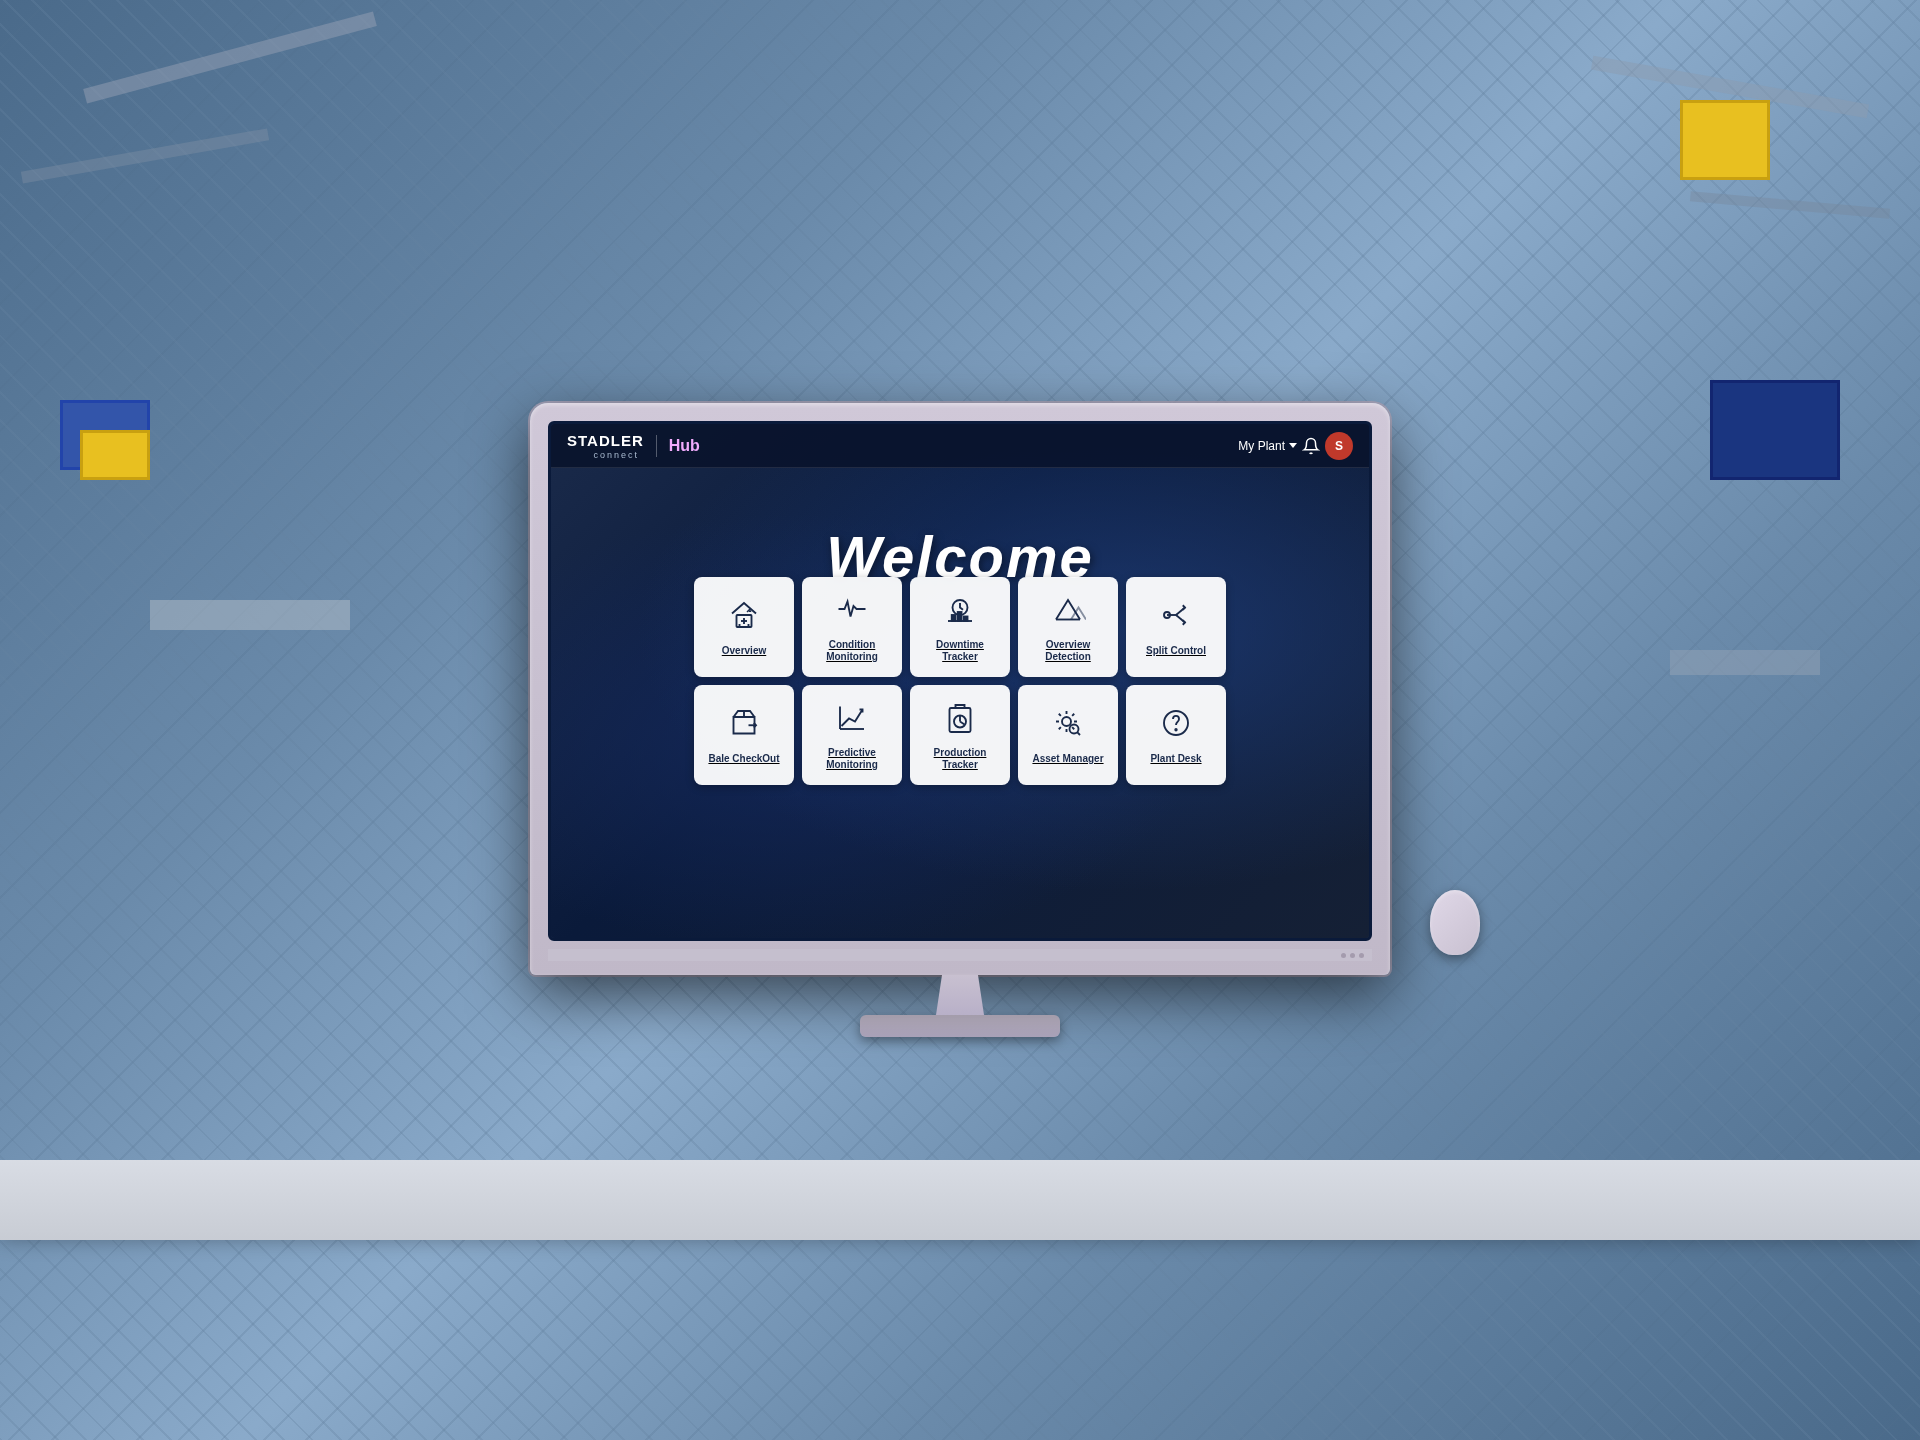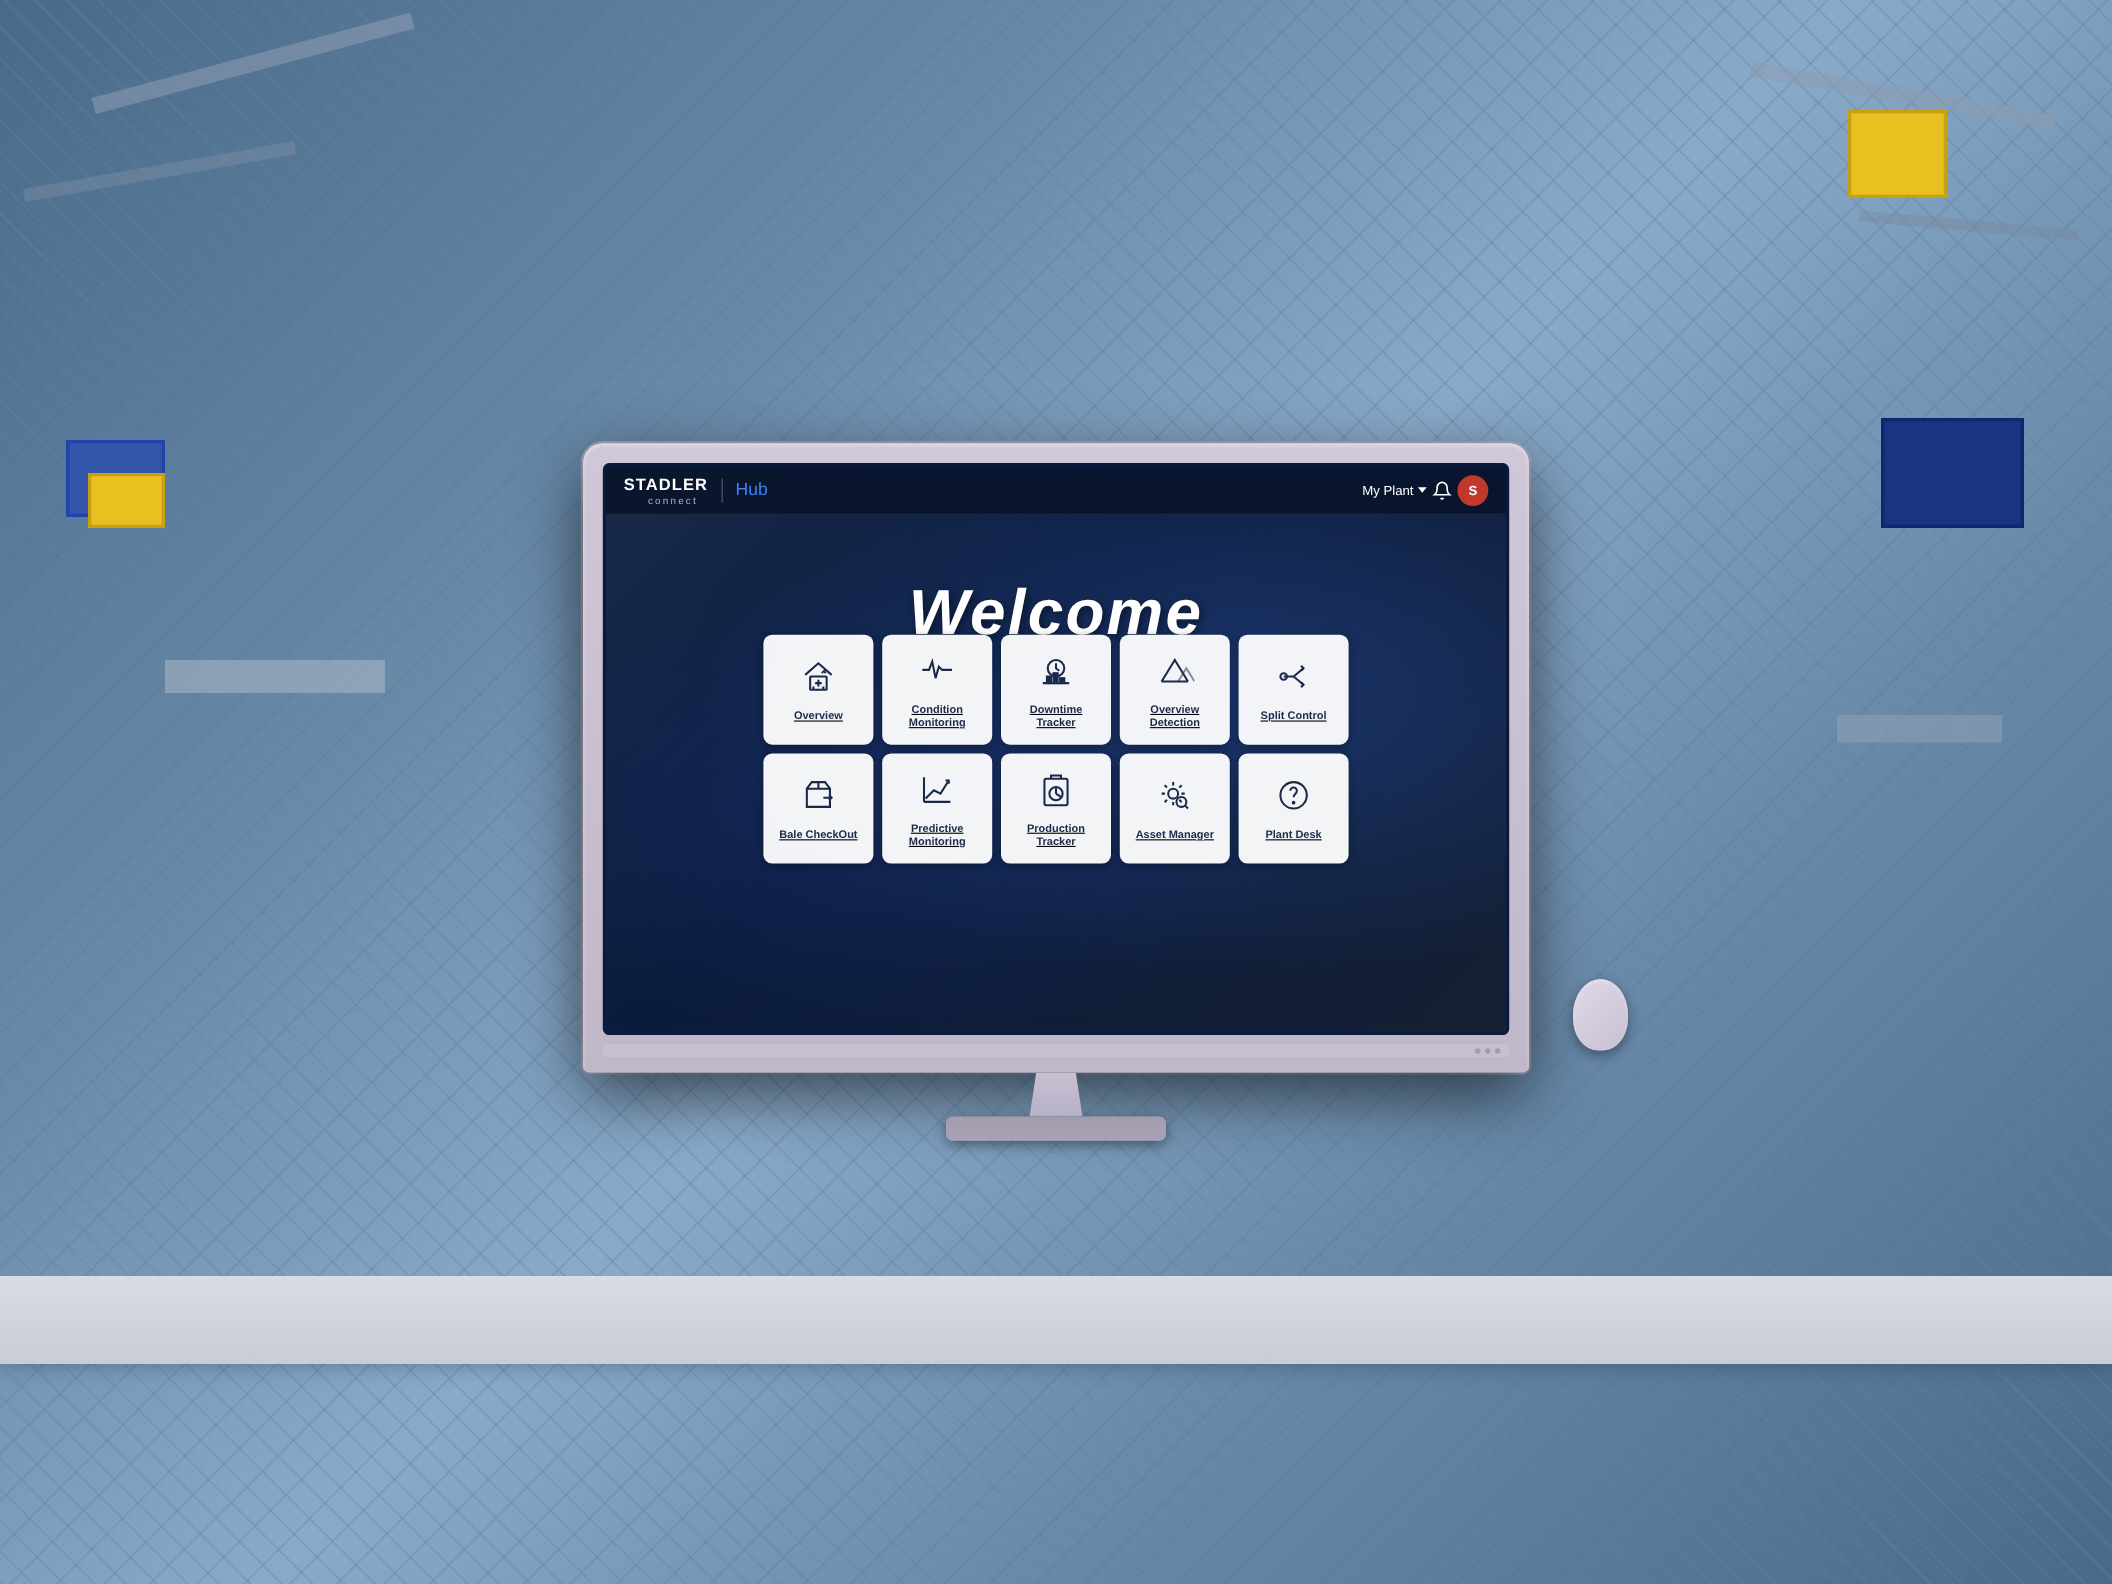--- a/index.html
+++ b/index.html
@@ -86,20 +86,21 @@
       align-items: center;
       padding: 0 16px;
       z-index: 20;
       border-bottom: 1px solid rgba(255,255,255,0.1);
     }
 
     .brand-logo {
       display: flex;
       align-items: center;
       gap: 6px;
+      text-align: center;
     }
 
     .brand-name {
       color: white;
       font-size: 15px;
       font-weight: 700;
       letter-spacing: 1px;
     }
 
     .brand-sub {
@@ -112,23 +113,23 @@
     }
 
     .brand-divider {
       width: 1px;
       height: 22px;
       background: rgba(255,255,255,0.3);
       margin: 0 12px;
     }
 
     .hub-title {
-      color: #3b82f6;
+      color: #f0abfc;
       font-size: 16px;
-      font-weight: 400;
+      font-weight: 700;
     }
 
     .nav-right {
       margin-left: auto;
       display: flex;
       align-items: center;
     }
 
     .plant-selector {
       display: flex;

